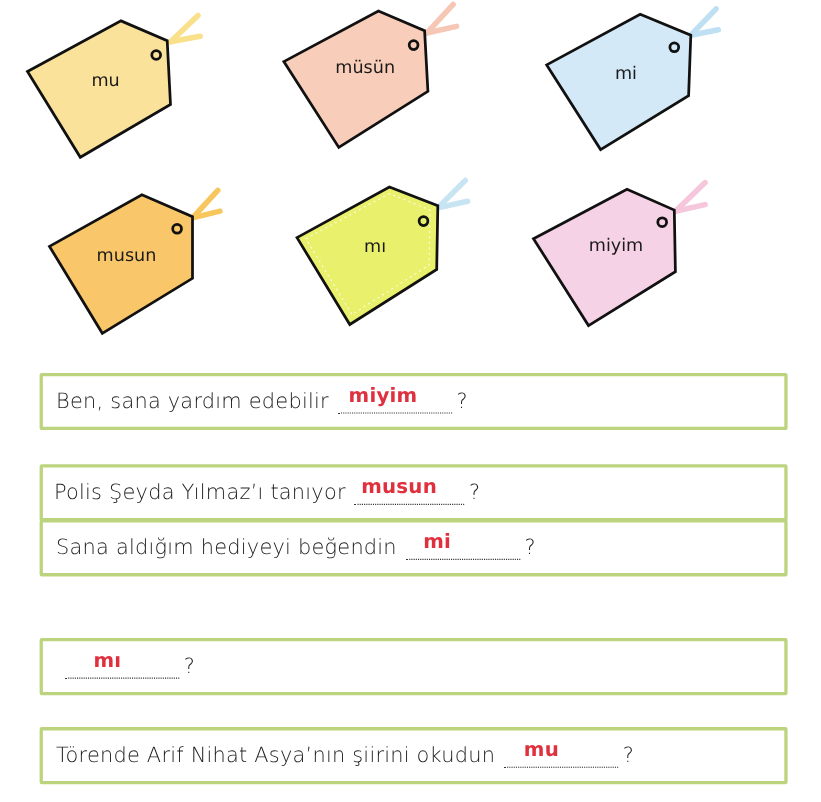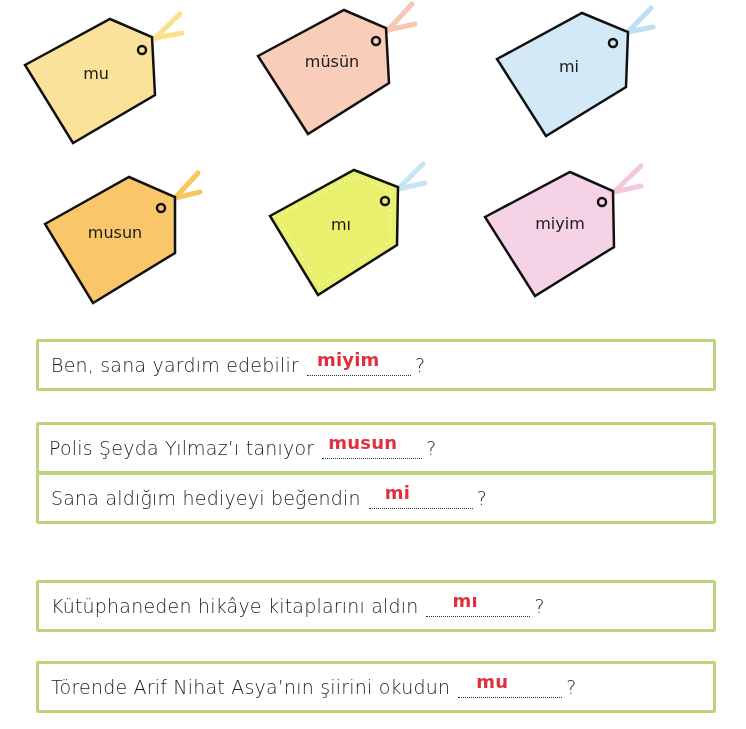--- a/index.html
+++ b/index.html
@@ -93,21 +93,20 @@
 
 <div class="box" style="top:472px;">
   <span class="sentence">Sana aldığım hediyeyi beğendin</span>
   <span class="blank" style="width:104px;">
     <span class="answer" style="left:16px;">mi</span>
   </span>
   <span class="qmark">?</span>
 </div>
 
 <div class="box" style="top:580px;">
-  <span class="sentence">Kütüphaneden hikâye kitaplarını aldın</span>
   <span class="blank" style="width:104px;">
     <span class="answer" style="left:26px;">mı</span>
   </span>
   <span class="qmark">?</span>
 </div>
 
 <div class="box" style="top:661px;align-items:center;">
   <span class="sentence">Törende Arif Nihat Asya’nın şiirini okudun</span>
   <span class="blank" style="width:104px;">
     <span class="answer" style="left:18px;">mu</span>

